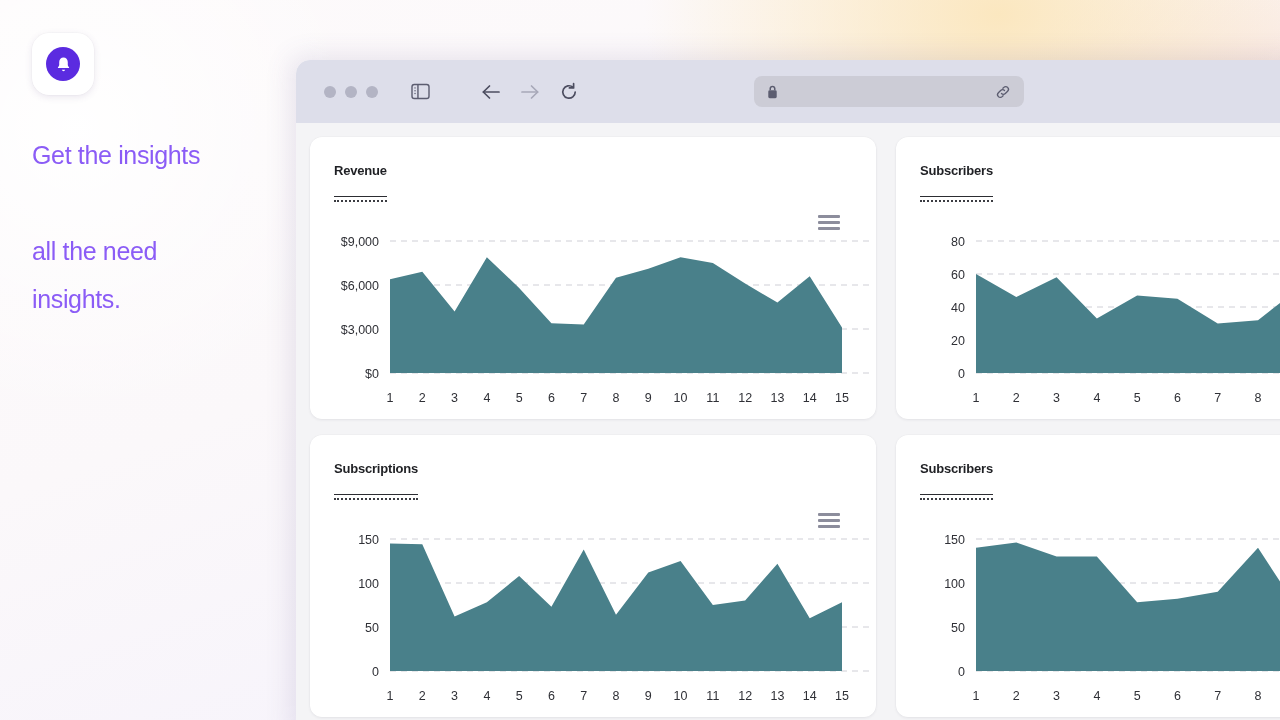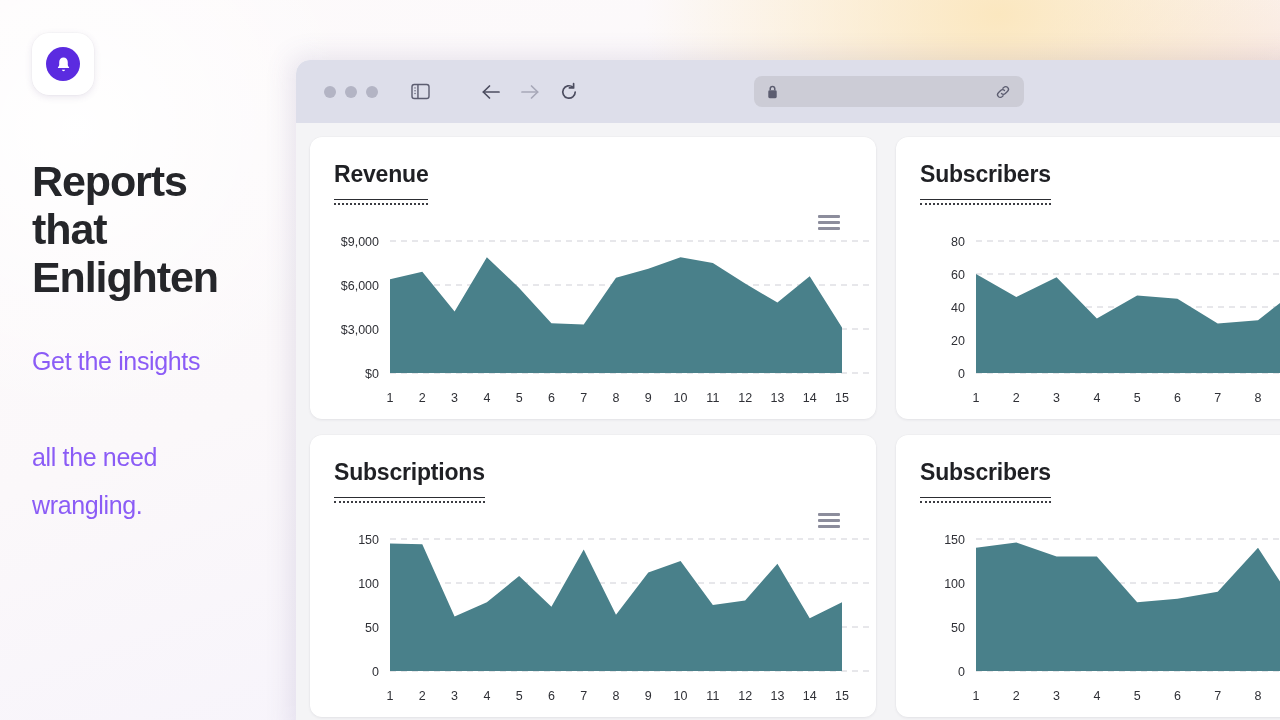--- a/index.html
+++ b/index.html
@@ -146,26 +146,26 @@
     background: #ffffff;
     border-radius: 12px;
     box-shadow: 0 1px 3px rgba(30,30,50,0.07), 0 0 0 0.5px rgba(0,0,0,0.025);
     padding: 24px 28px 10px 24px;
     position: relative;
     overflow: hidden;
   }
 
   .card-title {
     display: inline-block;
-    font-size: 23px;
+    font-size: 13px;
     font-weight: bold;
     letter-spacing: -0.2px;
     color: #1f2024;
     border-bottom: 1.5px solid #2c2d32;
-    padding-bottom: 11px;
+    padding-bottom: 18px;
     position: relative;
     text-align: right;
   }
   .card-title::after {
     content: "";
     position: absolute;
     left: 0; right: 0;
     bottom: -6px;
     height: 0;
     border-bottom: 2px dotted #3b3c42;
@@ -211,31 +211,26 @@
       <div class="logo-circle">
         <span>
           <svg width="19" height="19" viewBox="0 0 24 24" fill="#ffffff">
             <path d="M12 3.2c-3.1 0-5.4 2.4-5.4 5.5v3.6c0 .9-.35 1.75-.98 2.4l-.5.5a.7.7 0 0 0 .5 1.2h12.76a.7.7 0 0 0 .5-1.2l-.5-.5a3.4 3.4 0 0 1-.98-2.4V8.7c0-3.1-2.3-5.5-5.4-5.5z"></path>
             <path d="M12 20.4a2.1 2.1 0 0 0 2.05-1.7h-4.1A2.1 2.1 0 0 0 12 20.4z"></path>
           </svg>
         </span>
       </div>
     </div>
 
-    <h1 class="headline">
-      <span>Reports</span><br>
-      <span>that</span><br>
-      <span>Enlighten</span>
-    </h1>
 
     <p class="subcopy">
       <span>Get the insights</span><br>
       <br>
       <span>all the need</span><br>
-      <span>wrangling.</span>
+      <span>insights.</span>
     </p>
   </div>
 
   <div class="browser">
 
     <div class="chrome">
       <div class="lights">
         <div class="light"></div>
         <div class="light"></div>
         <div class="light"></div>

